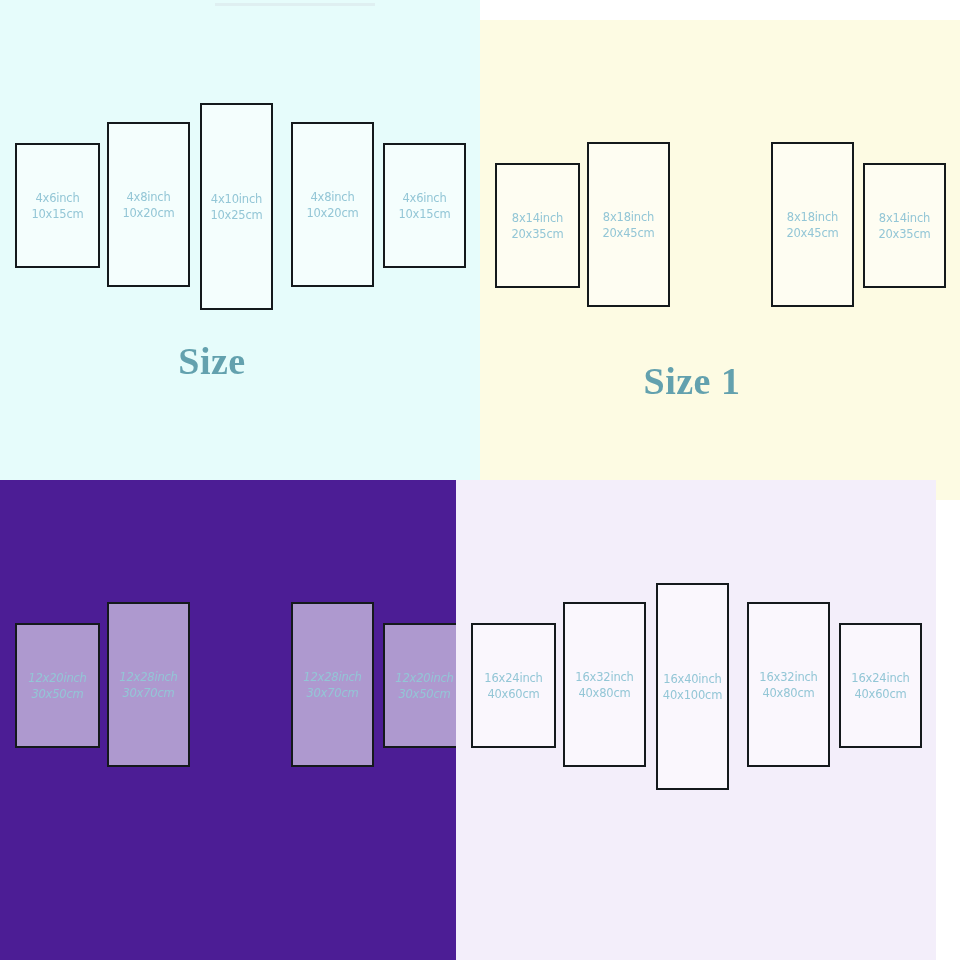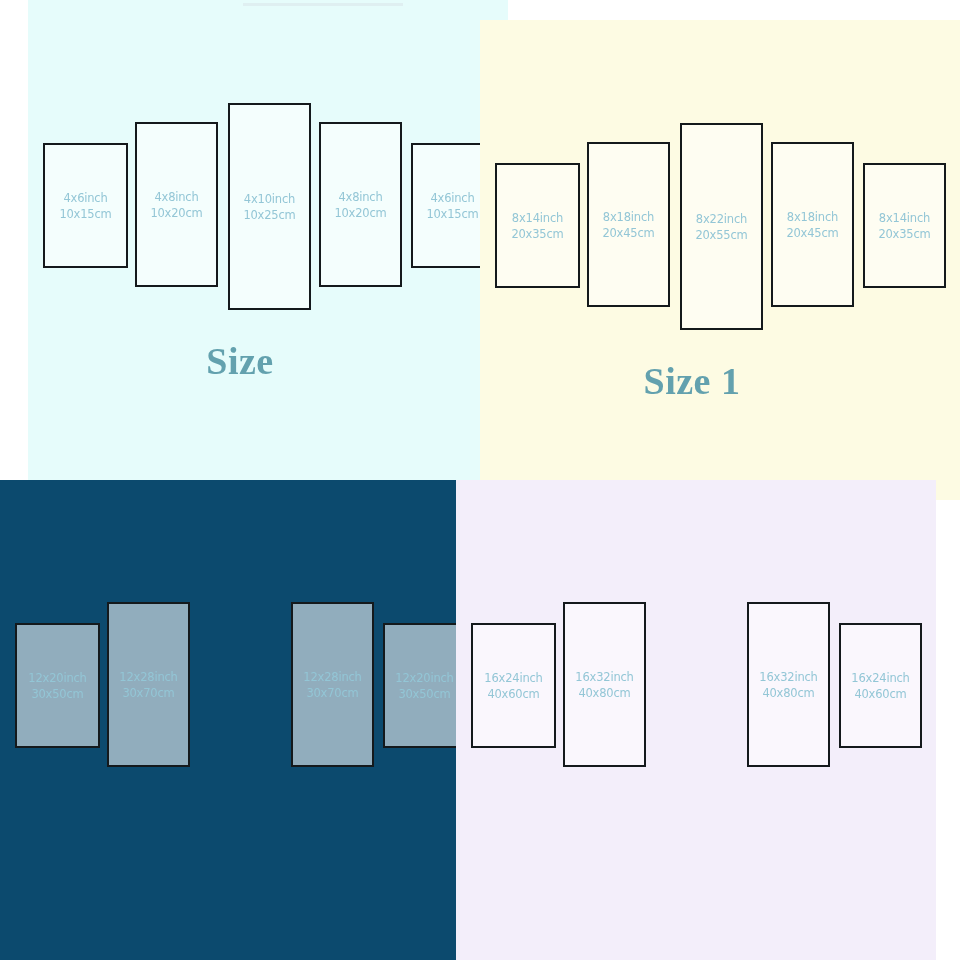--- a/index.html
+++ b/index.html
@@ -15,21 +15,21 @@
     width: 960px;
     height: 960px;
     overflow: hidden;
   }
   .quadrant {
     position: absolute;
     width: 480px;
     height: 480px;
     overflow: hidden;
   }
-  .q-tl { left: 0;    top: 0; margin-left: 28px;   }
+  .q-tl { left: 0;    top: 0;   }
   .q-tr { left: 480px; top: 0; margin-top: 20px;   }
   .q-bl { left: 0;    top: 480px; }
   .q-br { left: 456px; top: 480px; }
 
   .panel-stage {
     position: absolute;
     left: 0;
     top: 0;
     width: 480px;
     height: 330px;
@@ -51,21 +51,21 @@
     letter-spacing: -0.2px;
     color: #93c6d6;
     white-space: nowrap;
     font-weight: 400;
   }
   .panel-label .l2 { display: block; }
 
   
   .p1 { left: 15px;  top: 143px; width: 85px;  height: 125px; }
   .p2 { left: 107px; top: 122px; width: 83px;  height: 165px; }
-  .p3 { left: 200px; top: 103px; width: 83px;  height: 207px; }
+  .p3 { left: 200px; top: 103px; width: 73px;  height: 207px; }
   .p4 { left: 291px; top: 122px; width: 83px;  height: 165px; }
   .p5 { left: 383px; top: 143px; width: 83px;  height: 125px; }
 
   .size-title {
     position: absolute;
     left: 0;
     top: 338px;
     width: 424px;
     text-align: center;
     font-family: "Liberation Serif", serif;
@@ -135,43 +135,37 @@
           <span>8x14inch</span>
           <span class="l2">20x35cm</span>
         </div>
       </div>
       <div class="panel p2">
         <div class="panel-label">
           <span>8x18inch</span>
           <span class="l2">20x45cm</span>
         </div>
       </div>
-      <div class="panel p3">
-        <div class="panel-label">
-          <span>8x22inch</span>
-          <span class="l2">20x55cm</span>
-        </div>
-      </div>
       <div class="panel p4">
         <div class="panel-label">
           <span>8x18inch</span>
           <span class="l2">20x45cm</span>
         </div>
       </div>
       <div class="panel p5">
         <div class="panel-label">
           <span>8x14inch</span>
           <span class="l2">20x35cm</span>
         </div>
       </div>
     </div>
     <div class="size-title">Size 1</div>
   </div>
 
-  <div class="quadrant q-bl" style="background: #0c4a6e;">
+  <div class="quadrant q-bl" style="background: #4c1d95; font-style: italic;">
     <div class="panel-stage">
       <div class="panel p1">
         <div class="panel-label">
           <span>12x20inch</span>
           <span class="l2">30x50cm</span>
         </div>
       </div>
       <div class="panel p2">
         <div class="panel-label">
           <span>12x28inch</span>
@@ -200,20 +194,26 @@
           <span>16x24inch</span>
           <span class="l2">40x60cm</span>
         </div>
       </div>
       <div class="panel p2">
         <div class="panel-label">
           <span>16x32inch</span>
           <span class="l2">40x80cm</span>
         </div>
       </div>
+      <div class="panel p3">
+        <div class="panel-label">
+          <span>16x40inch</span>
+          <span class="l2">40x100cm</span>
+        </div>
+      </div>
       <div class="panel p4">
         <div class="panel-label">
           <span>16x32inch</span>
           <span class="l2">40x80cm</span>
         </div>
       </div>
       <div class="panel p5">
         <div class="panel-label">
           <span>16x24inch</span>
           <span class="l2">40x60cm</span>

